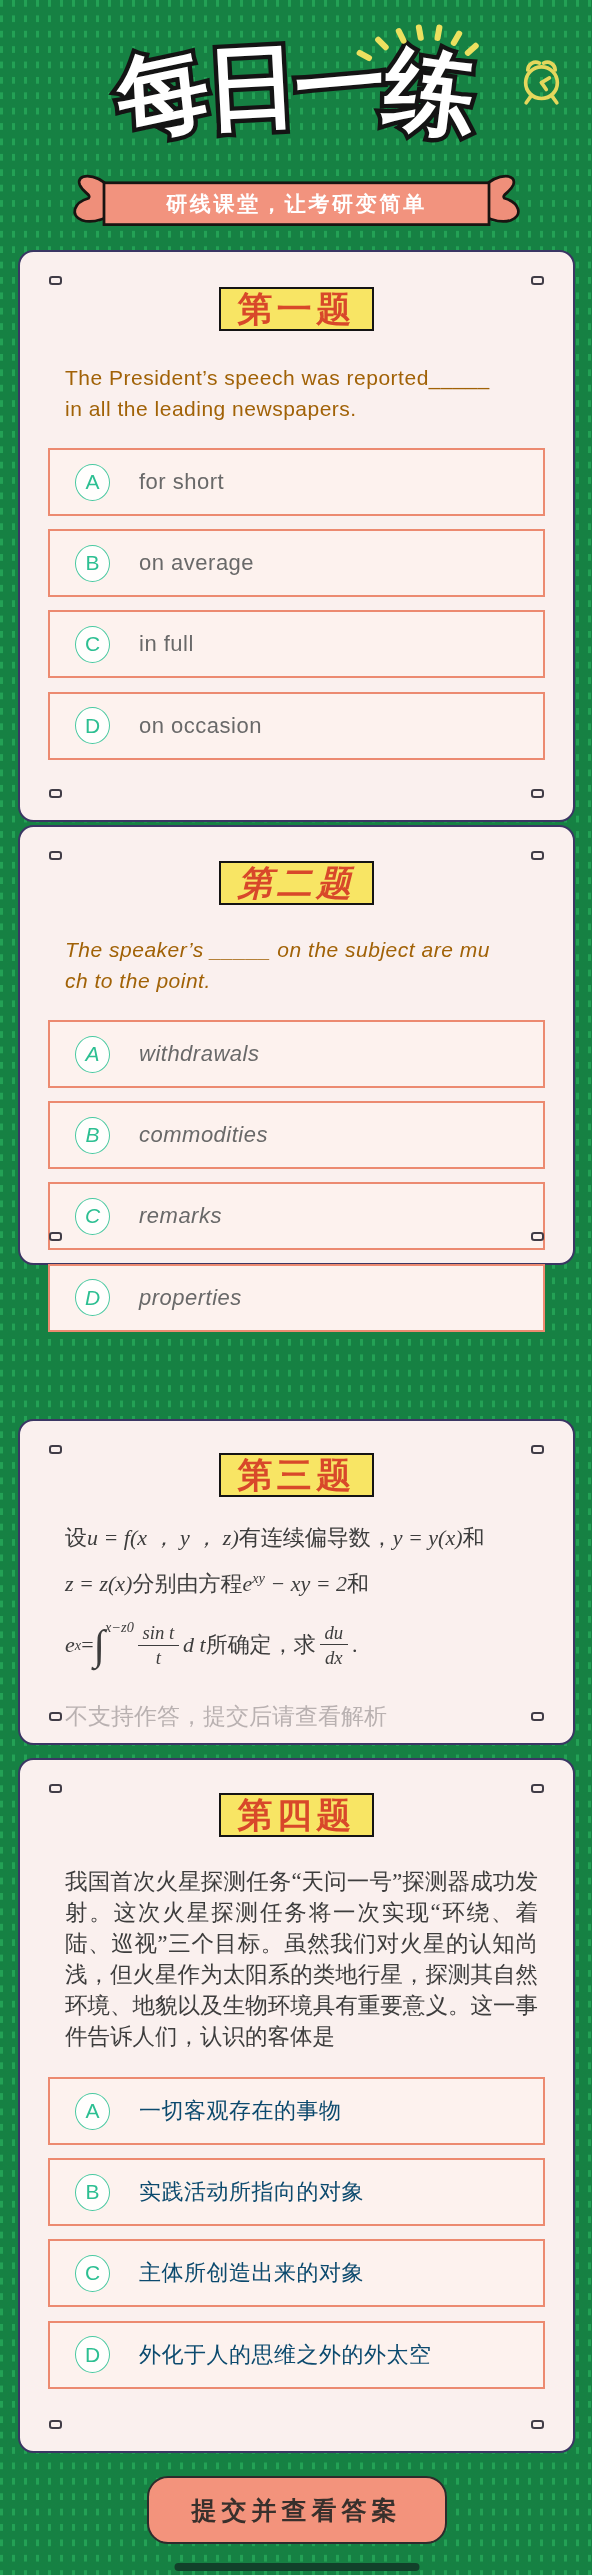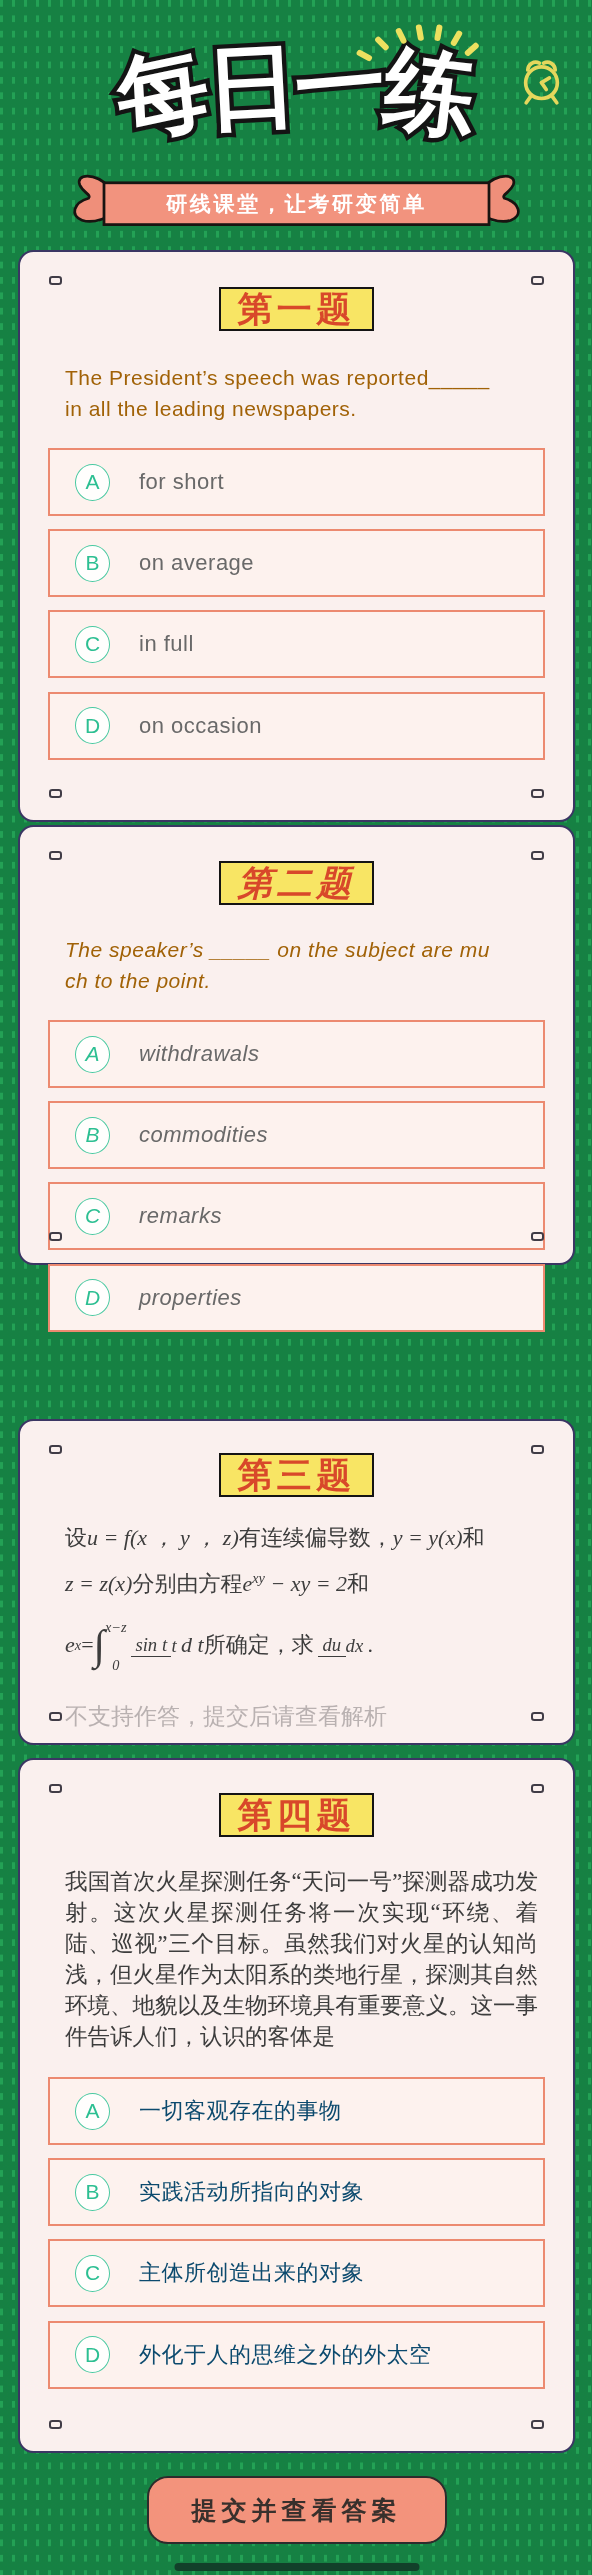--- a/index.html
+++ b/index.html
@@ -51,23 +51,23 @@
   .opt-text { margin-left:29px; font-size:22px; color:#696969; letter-spacing:0.5px; }
   .opt-text.zh { color:#0c4a6e; font-family:"Liberation Serif", serif; }
   
   .math { margin-left:45px; margin-right:33px; font-family:"Liberation Serif", serif;
           color:#3d3d3d; font-size:22px; }
   .math .ln { line-height:41px; }
   .math .ln3 { display:flex; align-items:center; height:82px; }
   .it { font-style:italic; }
   .math sup { font-size:14.3px; font-style:italic; }
   .int { font-size:42px; font-weight:200; line-height:1; }
-  .int-lim { display:inline-flex; flex-direction:column; justify-content:space-between;
-             height:57px; font-size:14.3px; font-style:italic; padding-top:2.2px;align-items:center; }
-  .frac { display:inline-flex; flex-direction:row; align-items:center;
+  .int-lim { display:inline-flex; flex-direction:row; justify-content:space-between;
+             height:57px; font-size:14.3px; font-style:italic; padding-top:2.2px; }
+  .frac { display:inline-flex; flex-direction:column; align-items:center;
           vertical-align:middle; margin:0 4.4px; font-style:italic; }
   .frac .num { border-bottom:1.6px solid #3d3d3d; padding:0 4.4px 1.1px; line-height:1.15; }
   .frac .den { padding-top:1.1px; line-height:1.15; }
   .frac.small { font-size:18.7px; }
   .note { margin-top:14.3px; margin-left:45px; font-size:23px; color:#b9b1b1;
           font-family:"Liberation Serif", serif; }
   
   .submit-btn { position:absolute; top:2476px; left:50%; transform:translateX(-50%);
     width:300px; height:68px; background:#f3937c; border:2.7px solid #2c2c2c; border-radius:21px;
     display:flex; align-items:center; justify-content:center; cursor:pointer;

